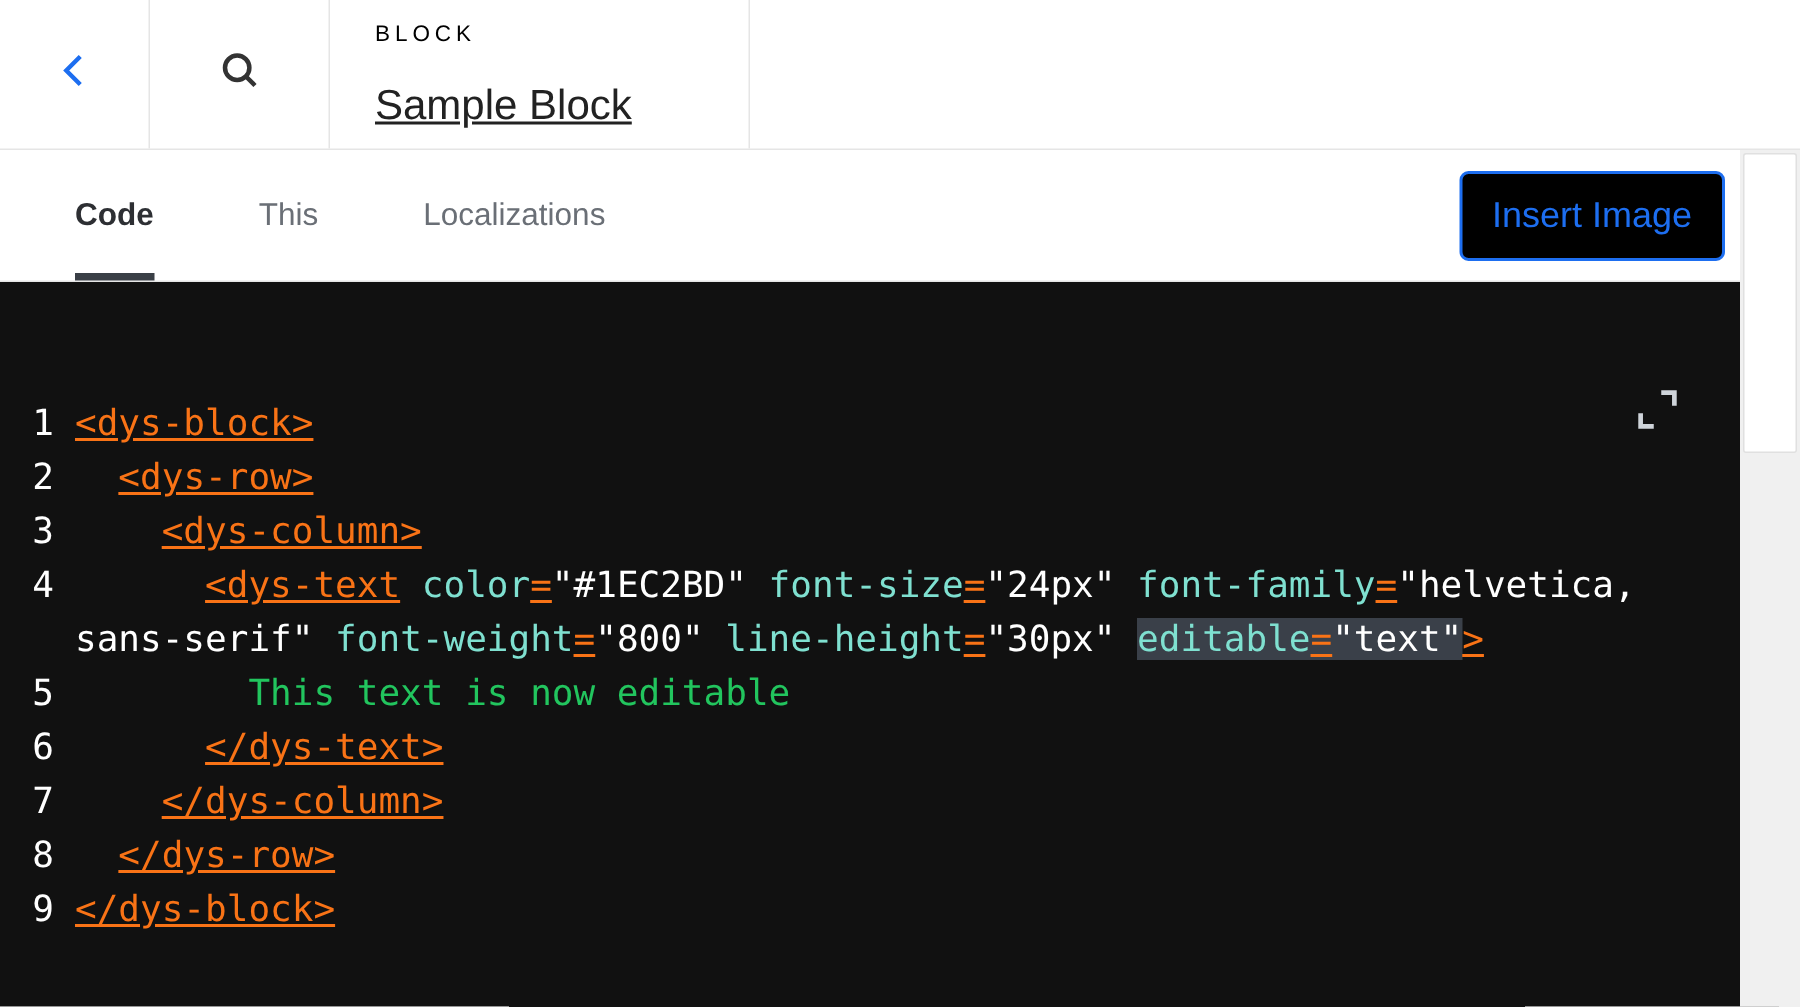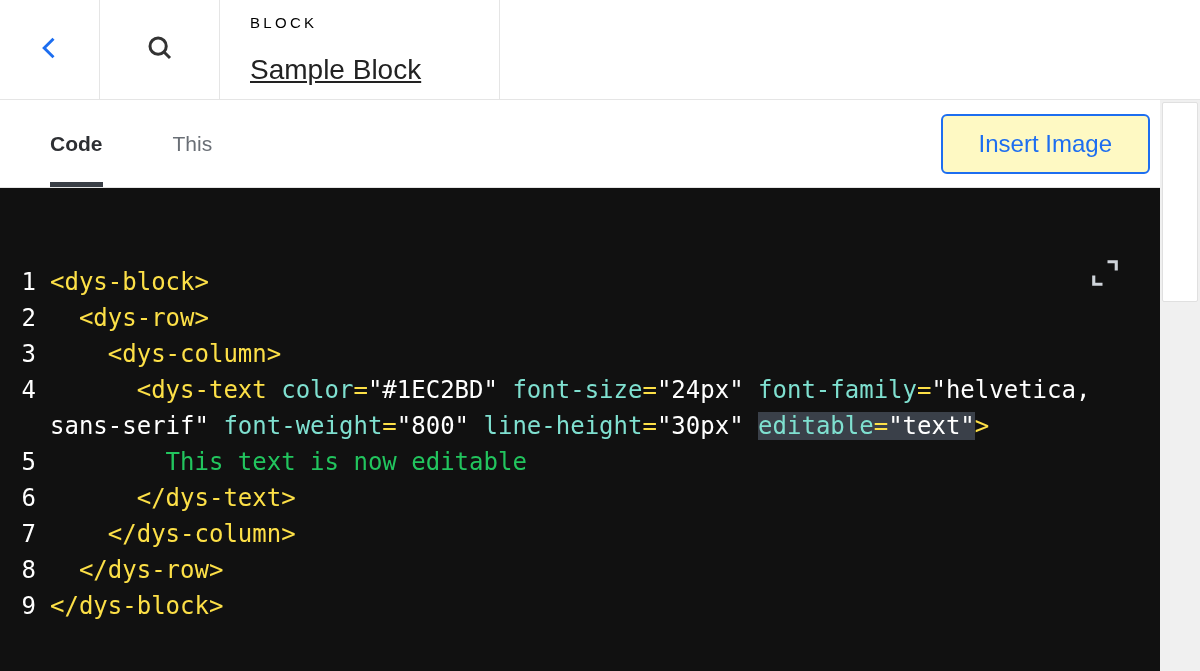--- a/index.html
+++ b/index.html
@@ -23,33 +23,33 @@
     height: 88px; display:flex; align-items:center; padding:0 50px 0 50px; background:#fff;
     border-bottom:1px solid #e5e5e5; position:relative;
   }
   .tabs { display:flex; gap:70px; align-items:center; height:100%; }
   .tab { font-size:21px; color:#6a6f76; cursor:pointer; position:relative; height:100%; display:flex; align-items:center; }
   .tab.active { color:#2d2f33; font-weight:600; }
   .tab.active::after {
     content:""; position:absolute; left:0; right:0; bottom:0; height:5px; background:#3a3f46;
   }
   .insert-btn {
-    margin-left:auto; border:2px solid #1d6ef0; color:#1d6ef0; background:#fef9c3;
-    font-size:24px; padding:14px 36px; border-radius:6px; cursor:pointer; font-family:inherit;
+    margin-left:auto; border:2px solid #1d6ef0; color:#1d6ef0; background:#000000;
+    font-size:24px; padding:14px 20px; border-radius:6px; cursor:pointer; font-family:inherit;
   }
 
   .editor-wrap { position:relative; width:1160px; background:#111; height:483px; }
   .editor {
     background:#111; color:#fff; font-family:"SF Mono","Consolas","Menlo",monospace;
     font-size:24px; line-height:1.5; padding:76px 60px 20px 20px; height:100%;
   }
   .code-row { display:flex; }
   .ln { color:#fff; width:30px; text-align:right; padding-right:14px; flex:none; user-select:none; }
   .code { flex:1; white-space:pre-wrap; word-break:break-all; }
-  .tag { color:#fde047; }
+  .tag { color:#f97316;text-decoration:underline; }
   .attr { color:#7fe0d0;text-align:center; }
   .val { color:#fff; }
   .txt { color:#22c55e; }
   .hl { background:#3a4049; }
   .expand-icon { position:absolute; top:70px; right:40px; width:30px; height:30px; cursor:pointer; }
   .expand-icon svg { width:30px; height:30px; stroke:#cfd4da; stroke-width:2.5; fill:none; }
 
   .vscroll { position:absolute; right:0; top:100px; bottom:0; width:40px; background:#f0f0f0; }
   .vscroll-thumb { background:#fff; border:1px solid #e0e0e0; position:absolute; left:2px; right:2px; top:2px; height:200px; border-radius:2px;}
 </style>
@@ -77,20 +77,21 @@
       <div class="title-sup">BLOCK</div>
       <div class="title-main">Sample Block</div>
     </div>
     <div class="hdr-cell rest-cell"></div>
   </div>
 
   <div class="toolbar">
     <div class="tabs" id="tabs">
         <div class="tab active">Code</div>
         <div class="tab">This</div>
+        <div class="tab">Localizations</div>
       </div>
     <button class="insert-btn">Insert Image</button>
   </div>
 
   <div class="editor-wrap">
     <div class="editor" id="editor">
         <div class="code-row">
           <div class="ln">1</div>
           <div class="code"><span class="tag">&lt;dys-block&gt;</span></div>
         </div>

